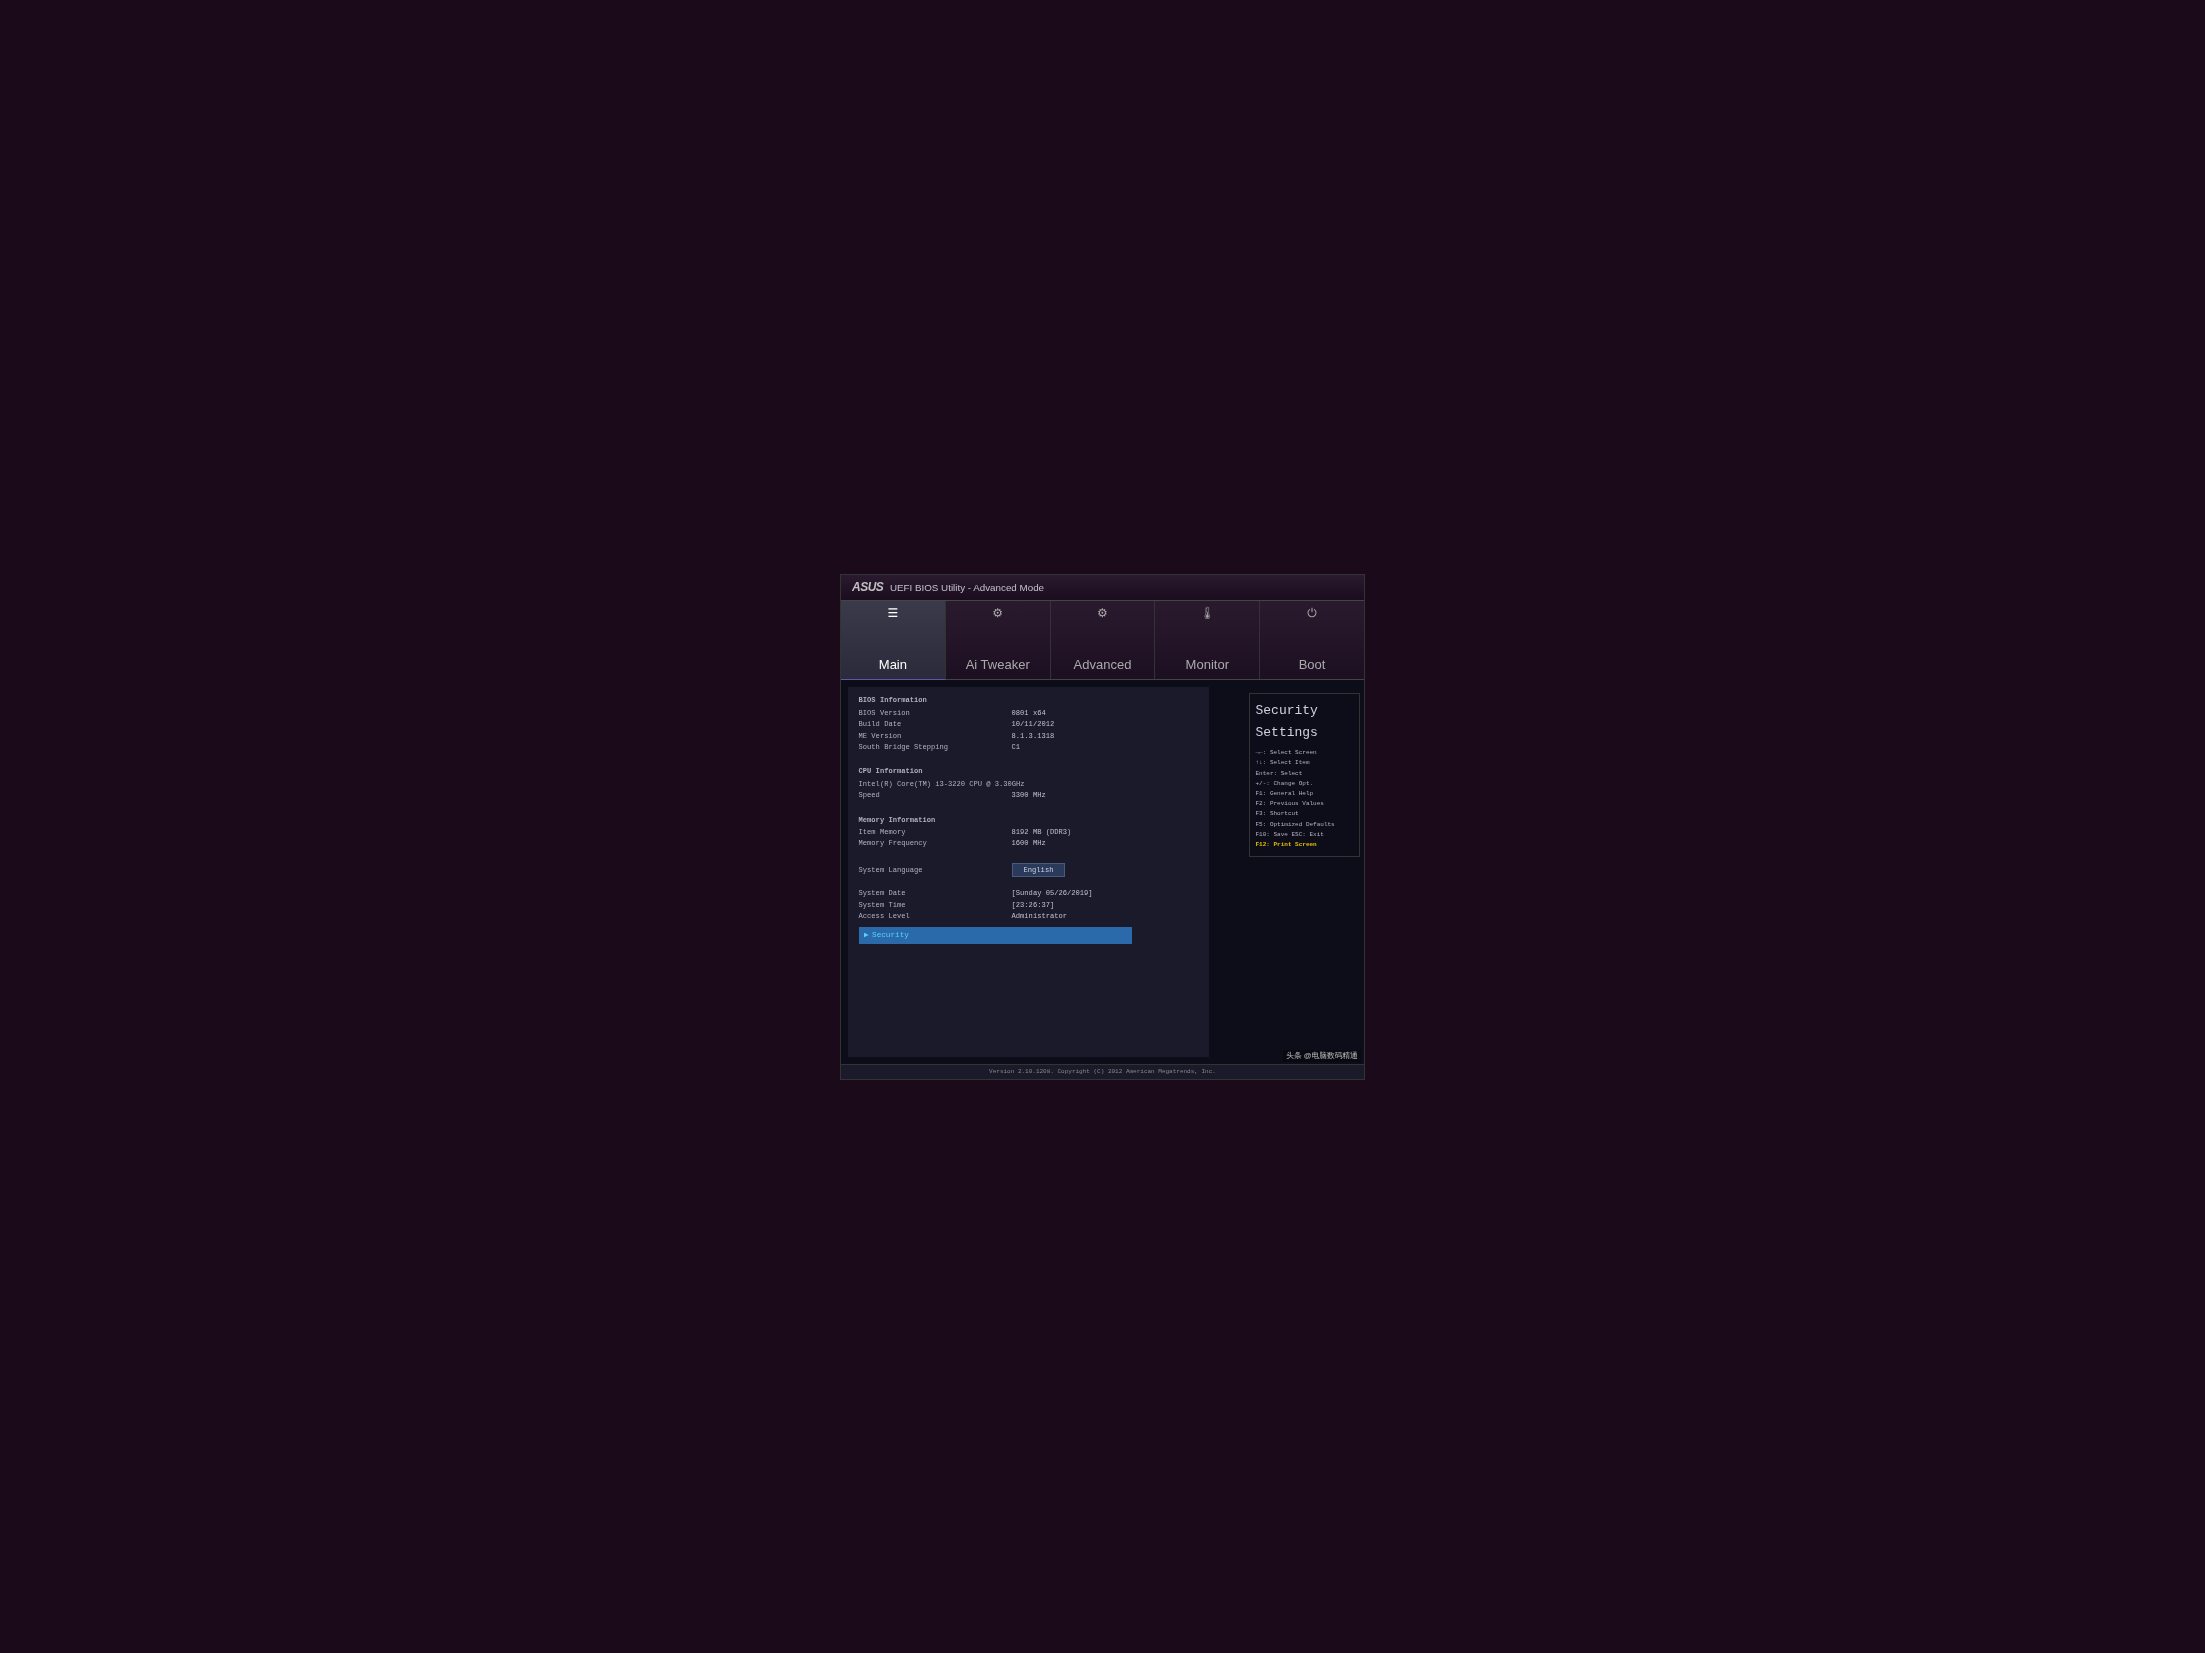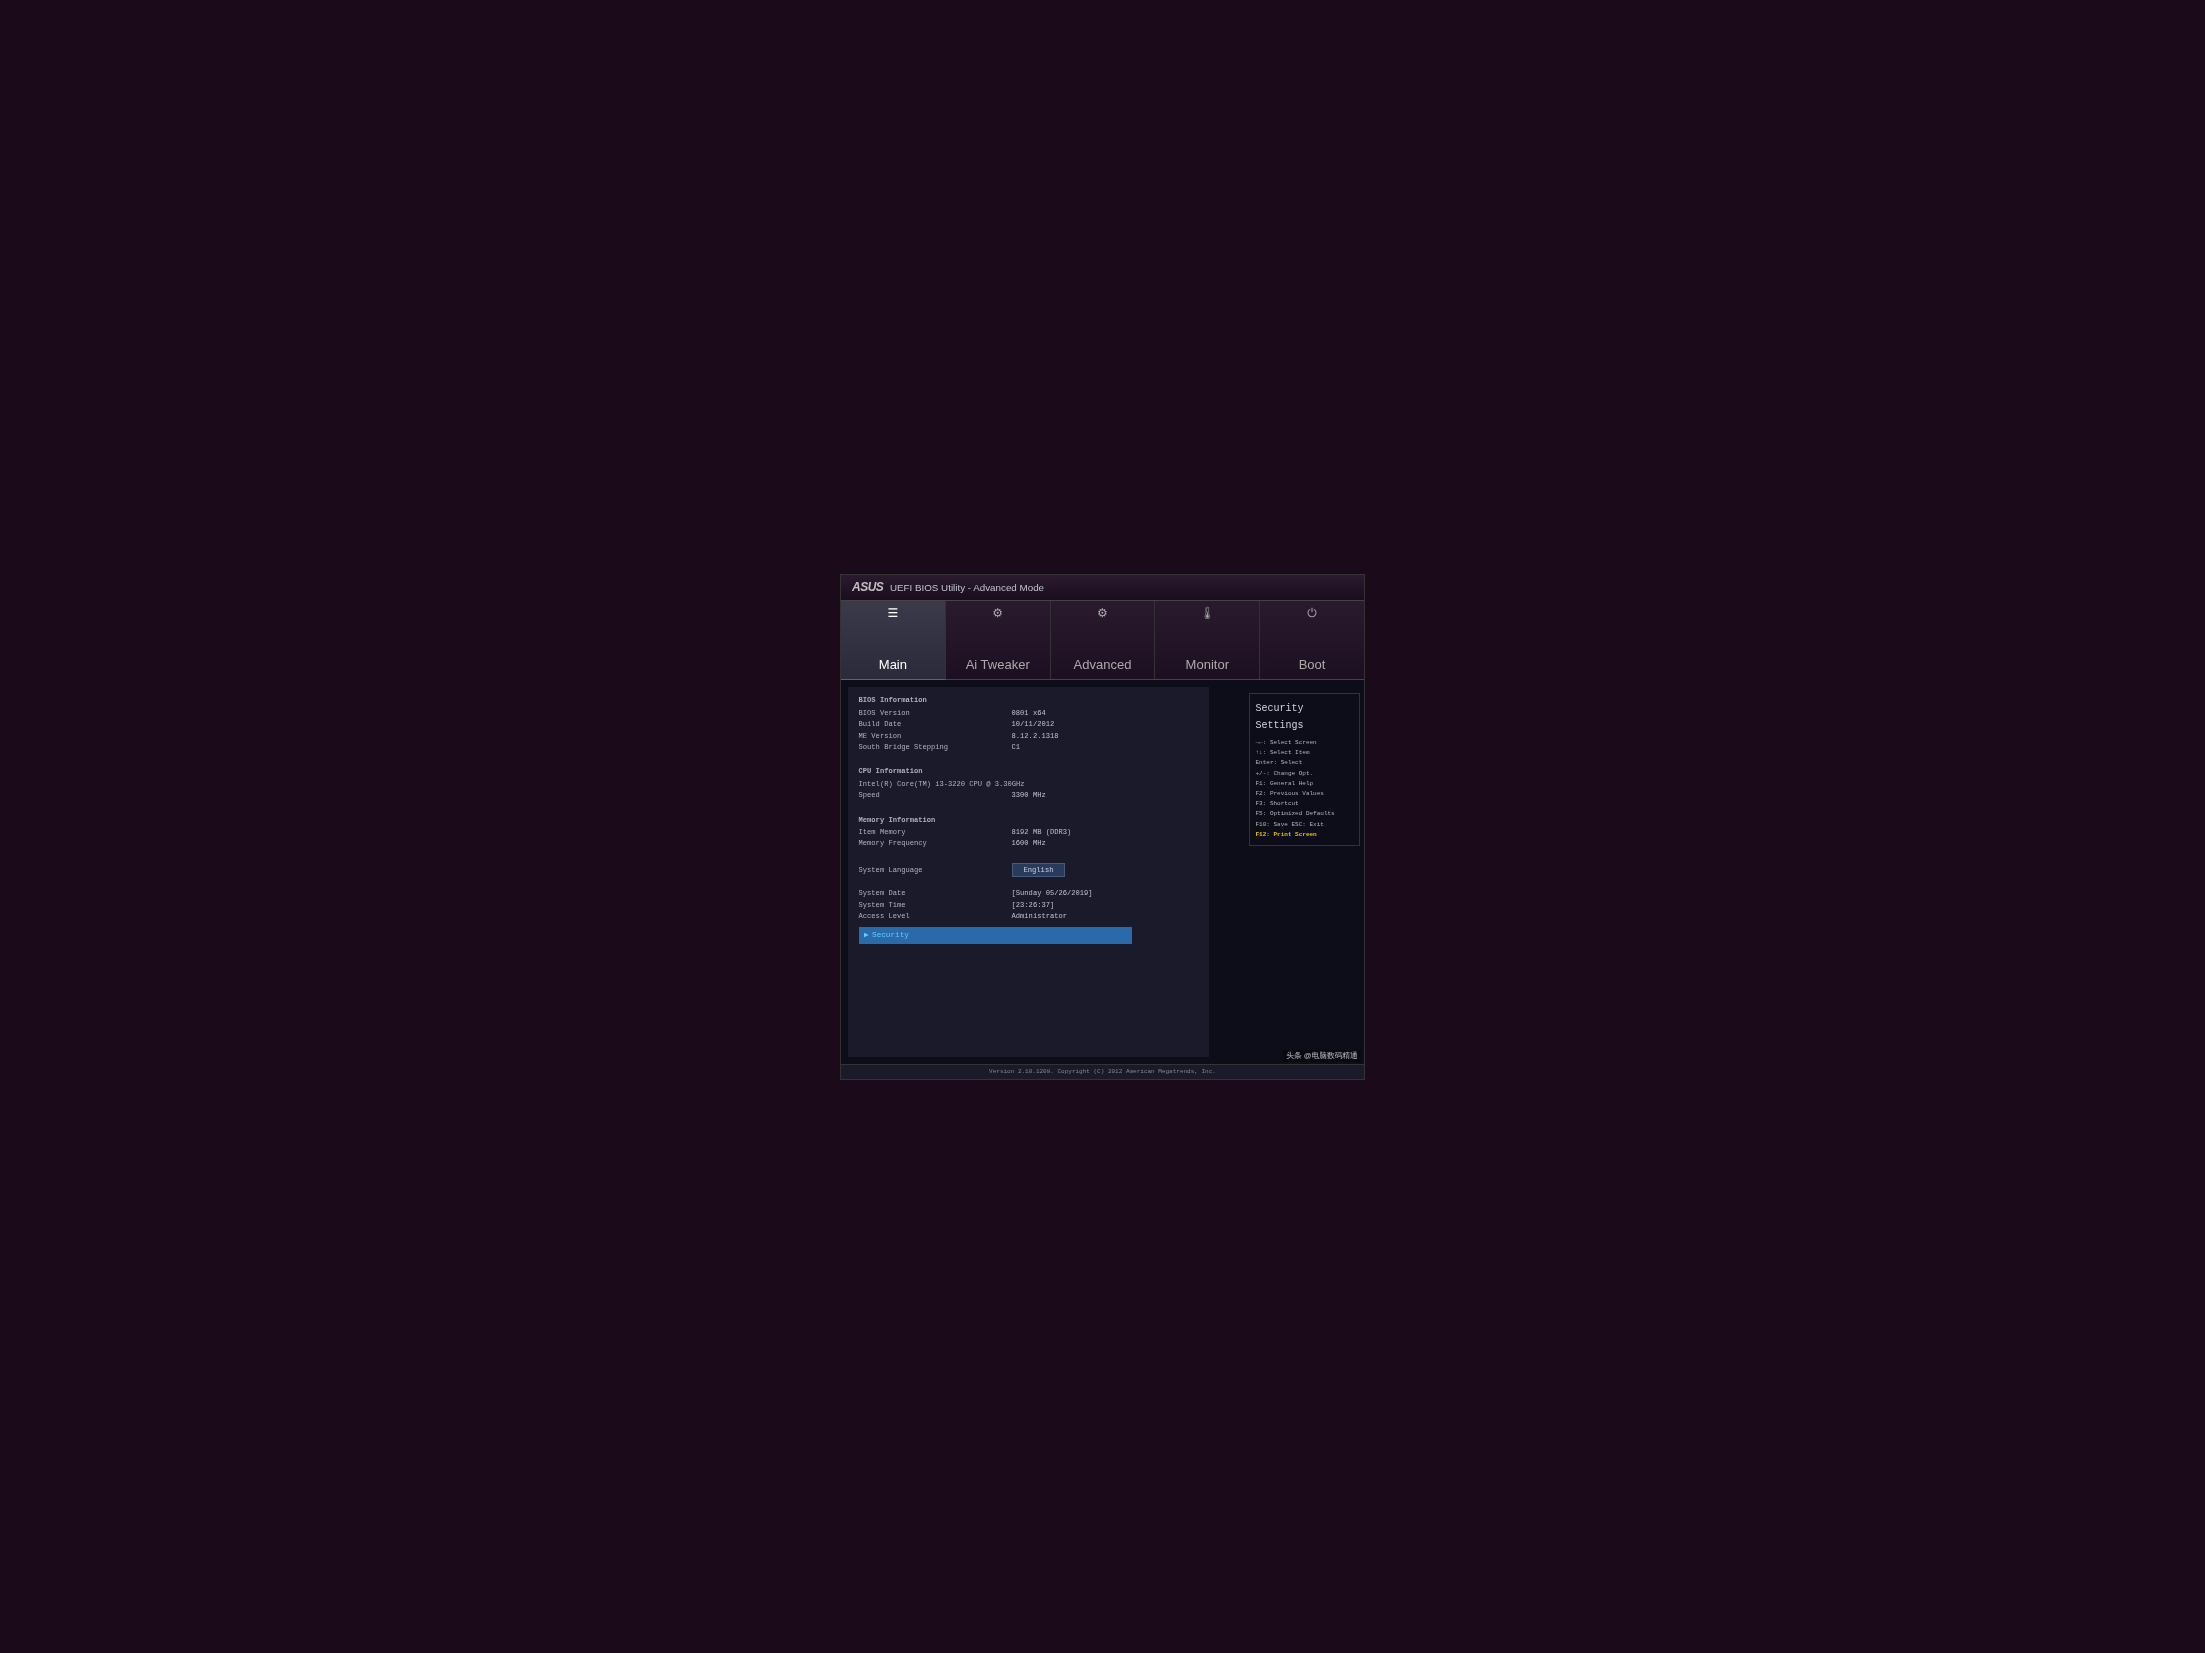--- a/index.html
+++ b/index.html
@@ -191,21 +191,21 @@
       margin: 6.6px 0 4.4px 0;
       padding: 5.5px 5.5px;
       color: #aaa;
       font-family: 'Courier New', monospace;
       font-size: 6px;
       line-height: 1.7;
     }
 
     .help-title {
       color: #d0d0e0;
-      font-size: 10px;
+      font-size: 13px;
       margin-bottom: 4.4px;
       font-family: 'Courier New', monospace;
     }
 
     .help-item {
       color: #b0b0c0;
       font-size: 6px;
       font-family: 'Courier New', monospace;
     }
 
@@ -279,21 +279,21 @@
         <div class="info-row">
           <span class="info-label">BIOS Version</span>
           <span class="info-value">0801 x64</span>
         </div>
         <div class="info-row">
           <span class="info-label">Build Date</span>
           <span class="info-value">10/11/2012</span>
         </div>
         <div class="info-row">
           <span class="info-label">ME Version</span>
-          <span class="info-value">8.12.2.1318</span>
+          <span class="info-value">8.1.3.1318</span>
         </div>
         <div class="info-row">
           <span class="info-label">South Bridge Stepping</span>
           <span class="info-value">C1</span>
         </div>
       </div>
 
       <div class="divider"></div>
 
       <div class="info-section">

